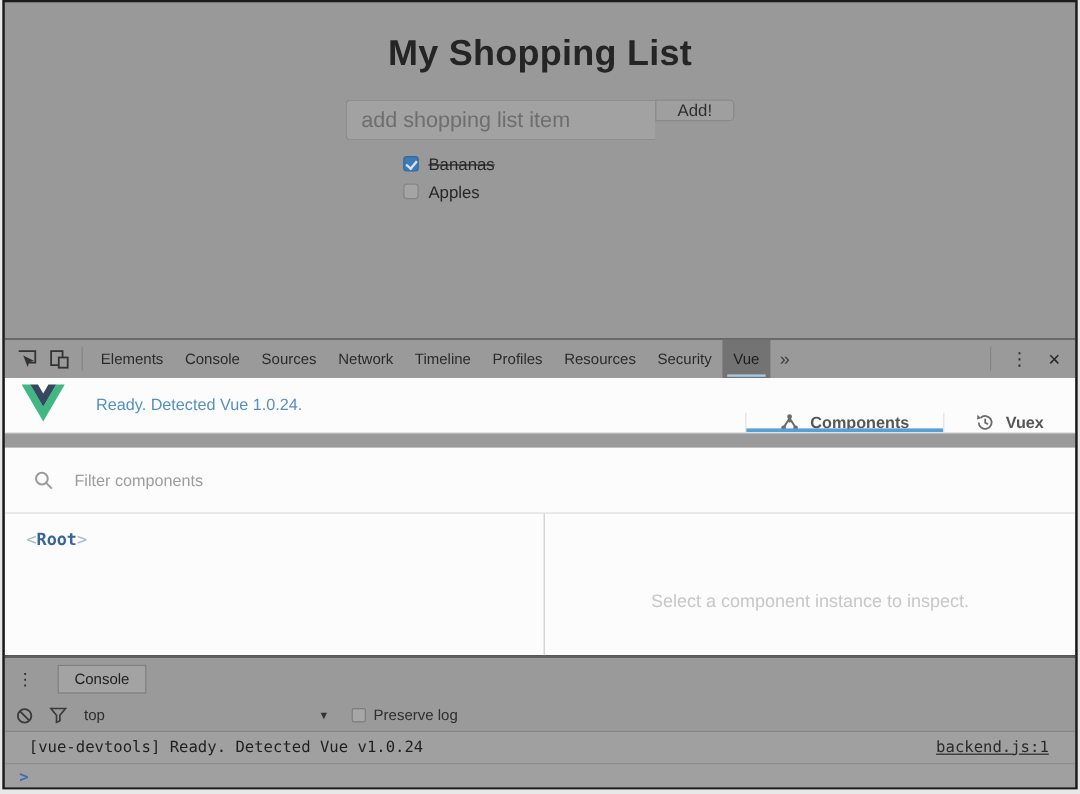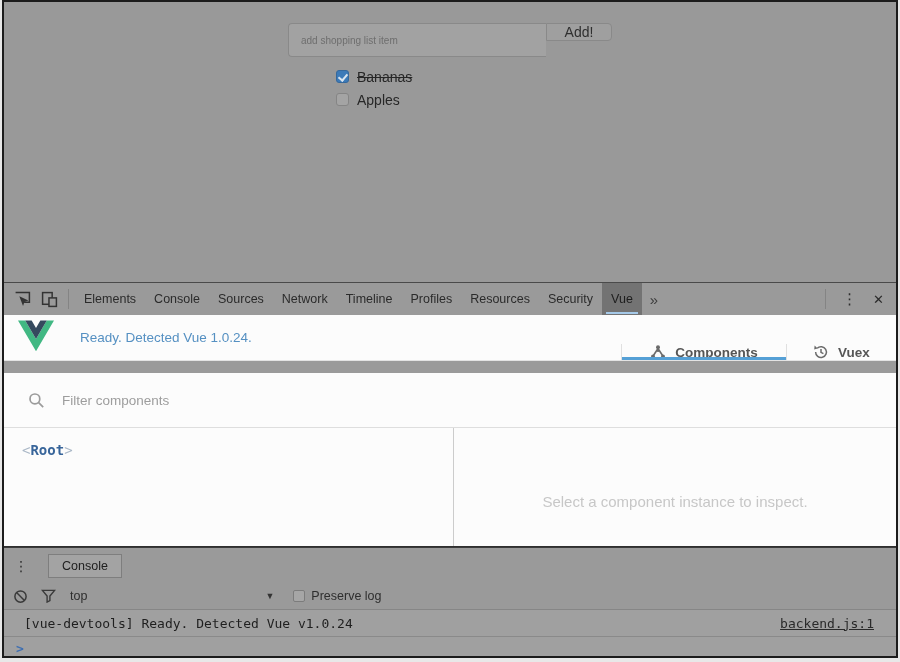--- a/index.html
+++ b/index.html
@@ -15,21 +15,21 @@
   
   .webpage { top:0; height:280px; background:#999; }
   .page-title {
     text-align:center; margin-top:26px;
     font-size:30px; font-weight:bold; color:#252525; letter-spacing:.2px;
   }
   .input-group { display:flex; justify-content:center; margin-top:21px; }
   .item-input {
     width:258px; height:34px; background:#a2a2a2;
     border:1px solid #898989; border-right:none; border-radius:4px 0 0 4px;
-    padding:0 12px; font-size:10px; color:#2c2c2c; outline:none;
+    padding:0 12px; font-size:18px; color:#2c2c2c; outline:none;
     font-family:"Liberation Sans", sans-serif;
   }
   .item-input::placeholder { color:#6e6e6e; opacity:1; }
   .add-btn {
     width:66px; height:18px; background:#9f9f9f;
     border:1px solid #898989; border-radius:0 4px 4px 0;
     font-size:14px; color:#2f2f2f; cursor:pointer;
     font-family:"Liberation Sans", sans-serif;
   }
   .todo-list { margin:8px 0 0 332px; }
@@ -147,20 +147,21 @@
     margin-left:12px; color:#3e6fb2; font-weight:bold; font-size:13px;
     font-family:"DejaVu Sans Mono", monospace;
   }
 </style>
 </head>
 <body>
 
 <div class="screen">
 
   <section class="webpage">
+    <h1 class="page-title">My Shopping List</h1>
     <div class="input-group">
       <input class="item-input" type="text" placeholder="add shopping list item" style="">
       <button class="add-btn">Add!</button>
     </div>
     <div class="todo-list">
       <div class="todo-row done">
         <span class="cbx checked"></span>
         <span class="todo-label">Bananas</span>
       </div>
       <div class="todo-row">

